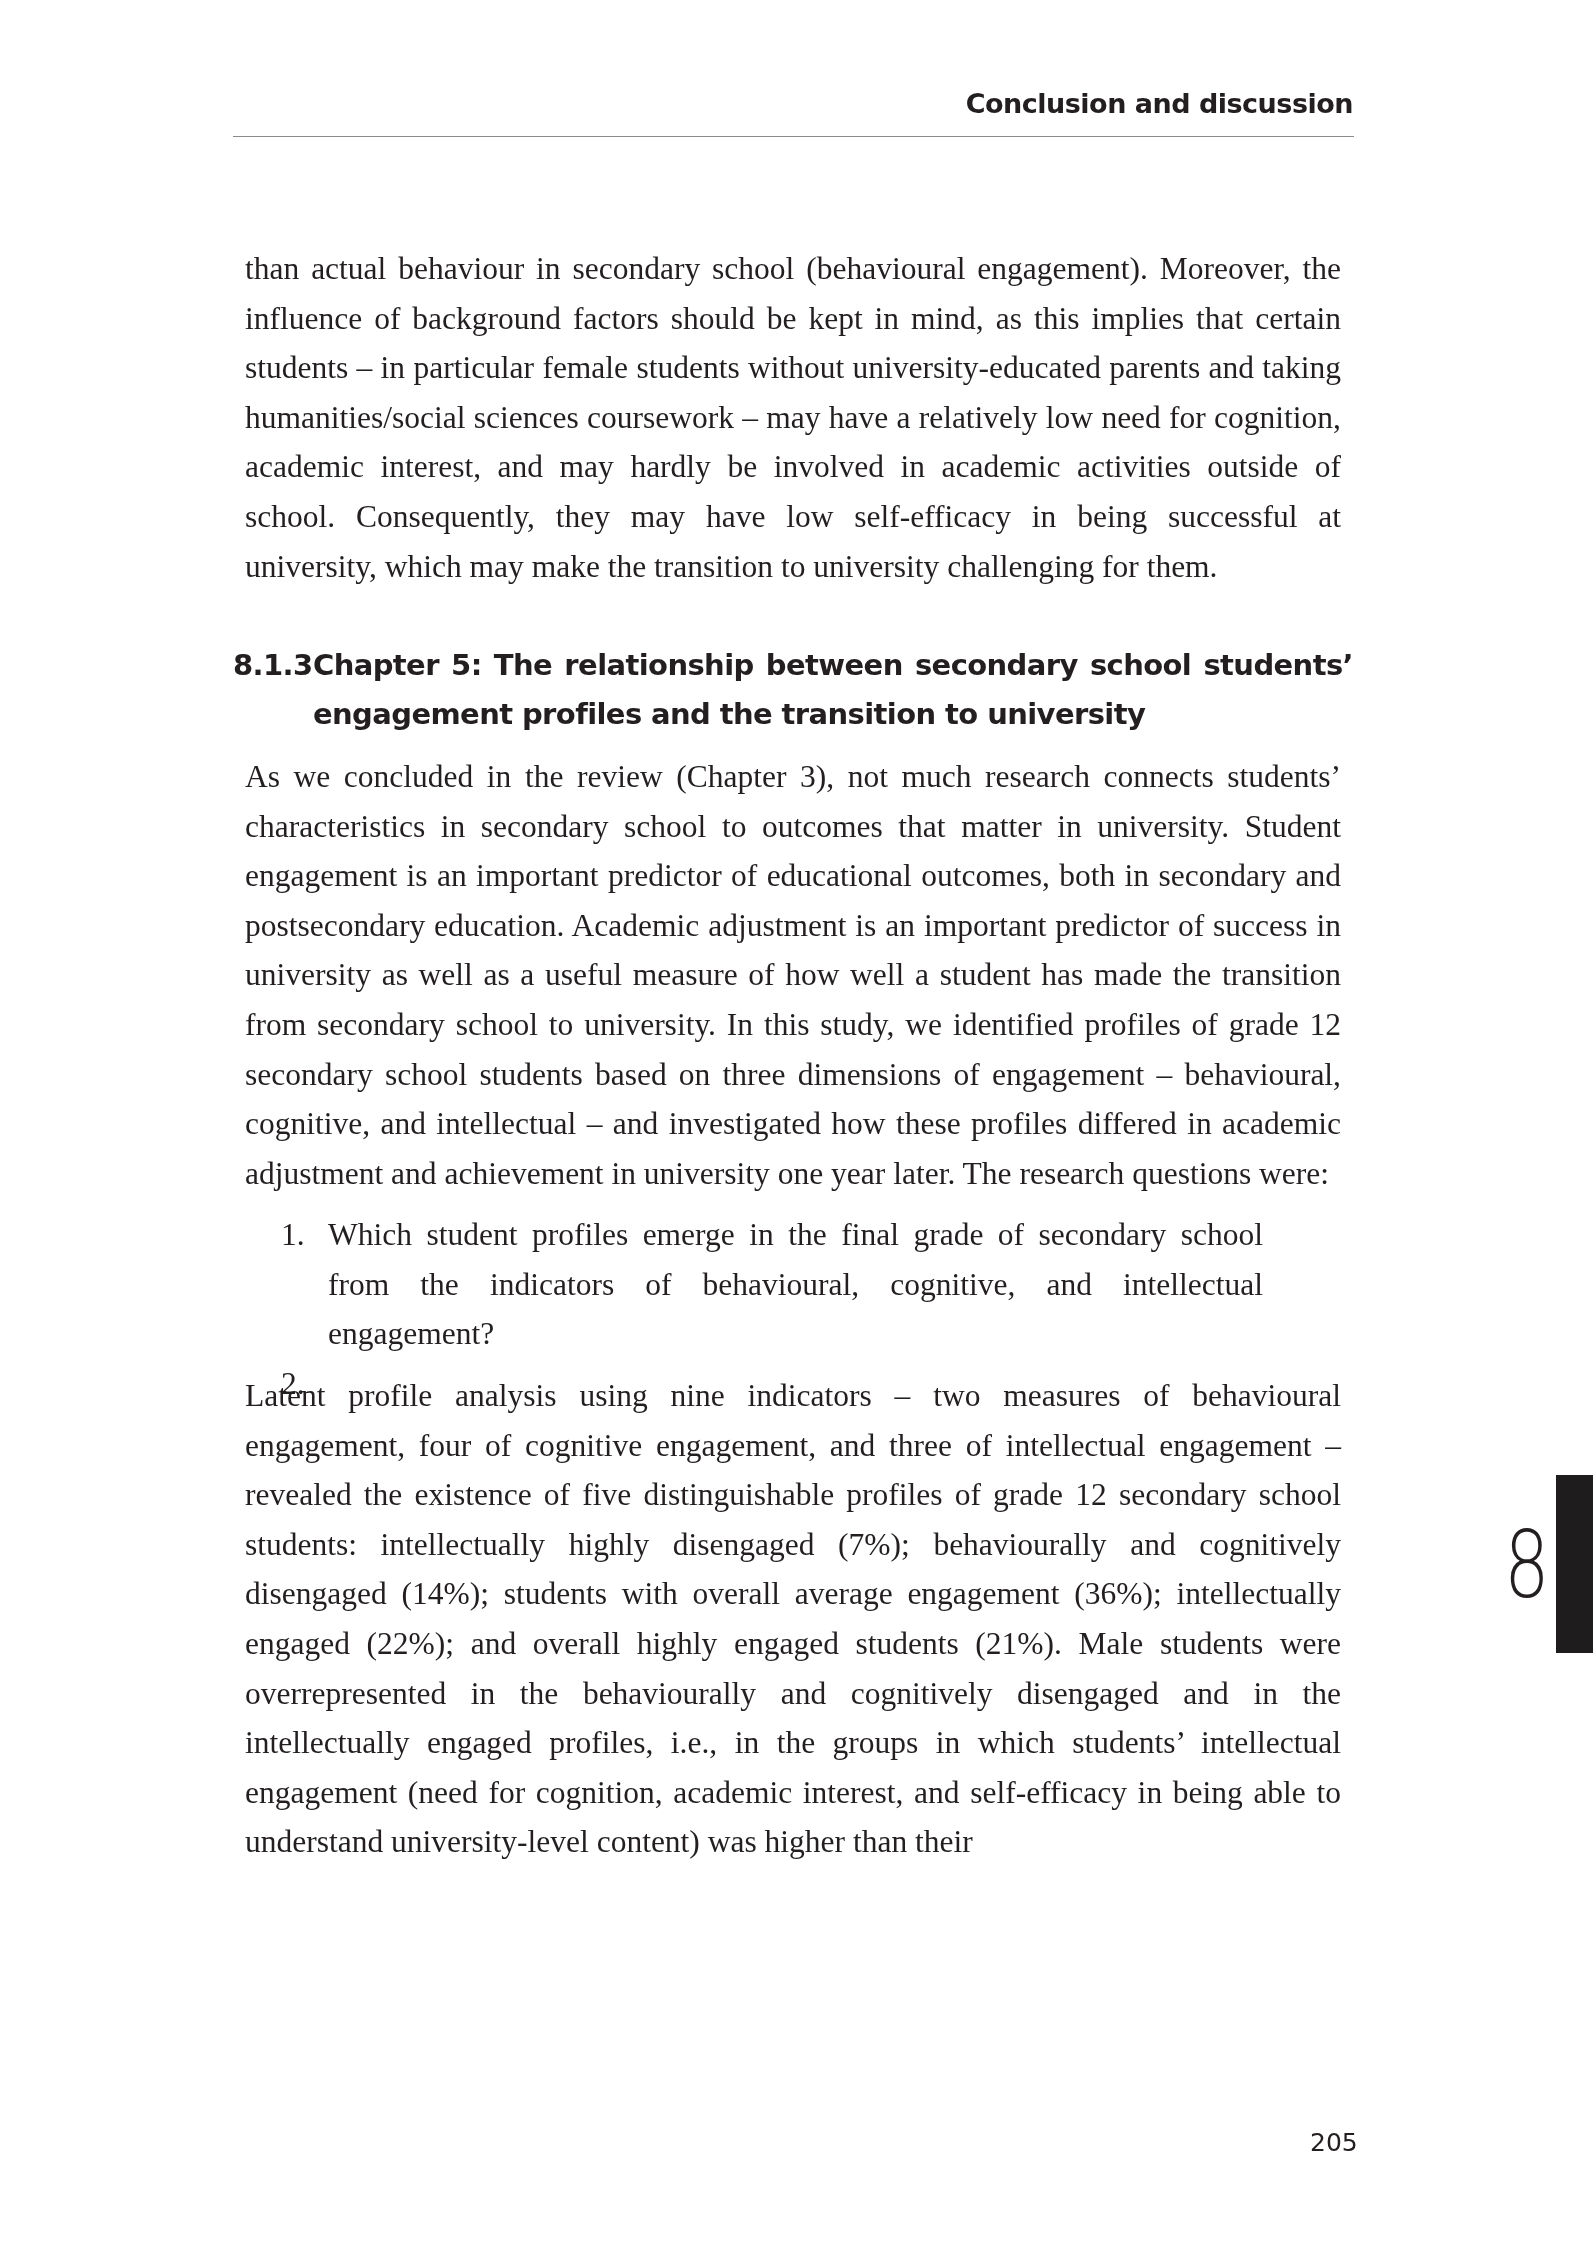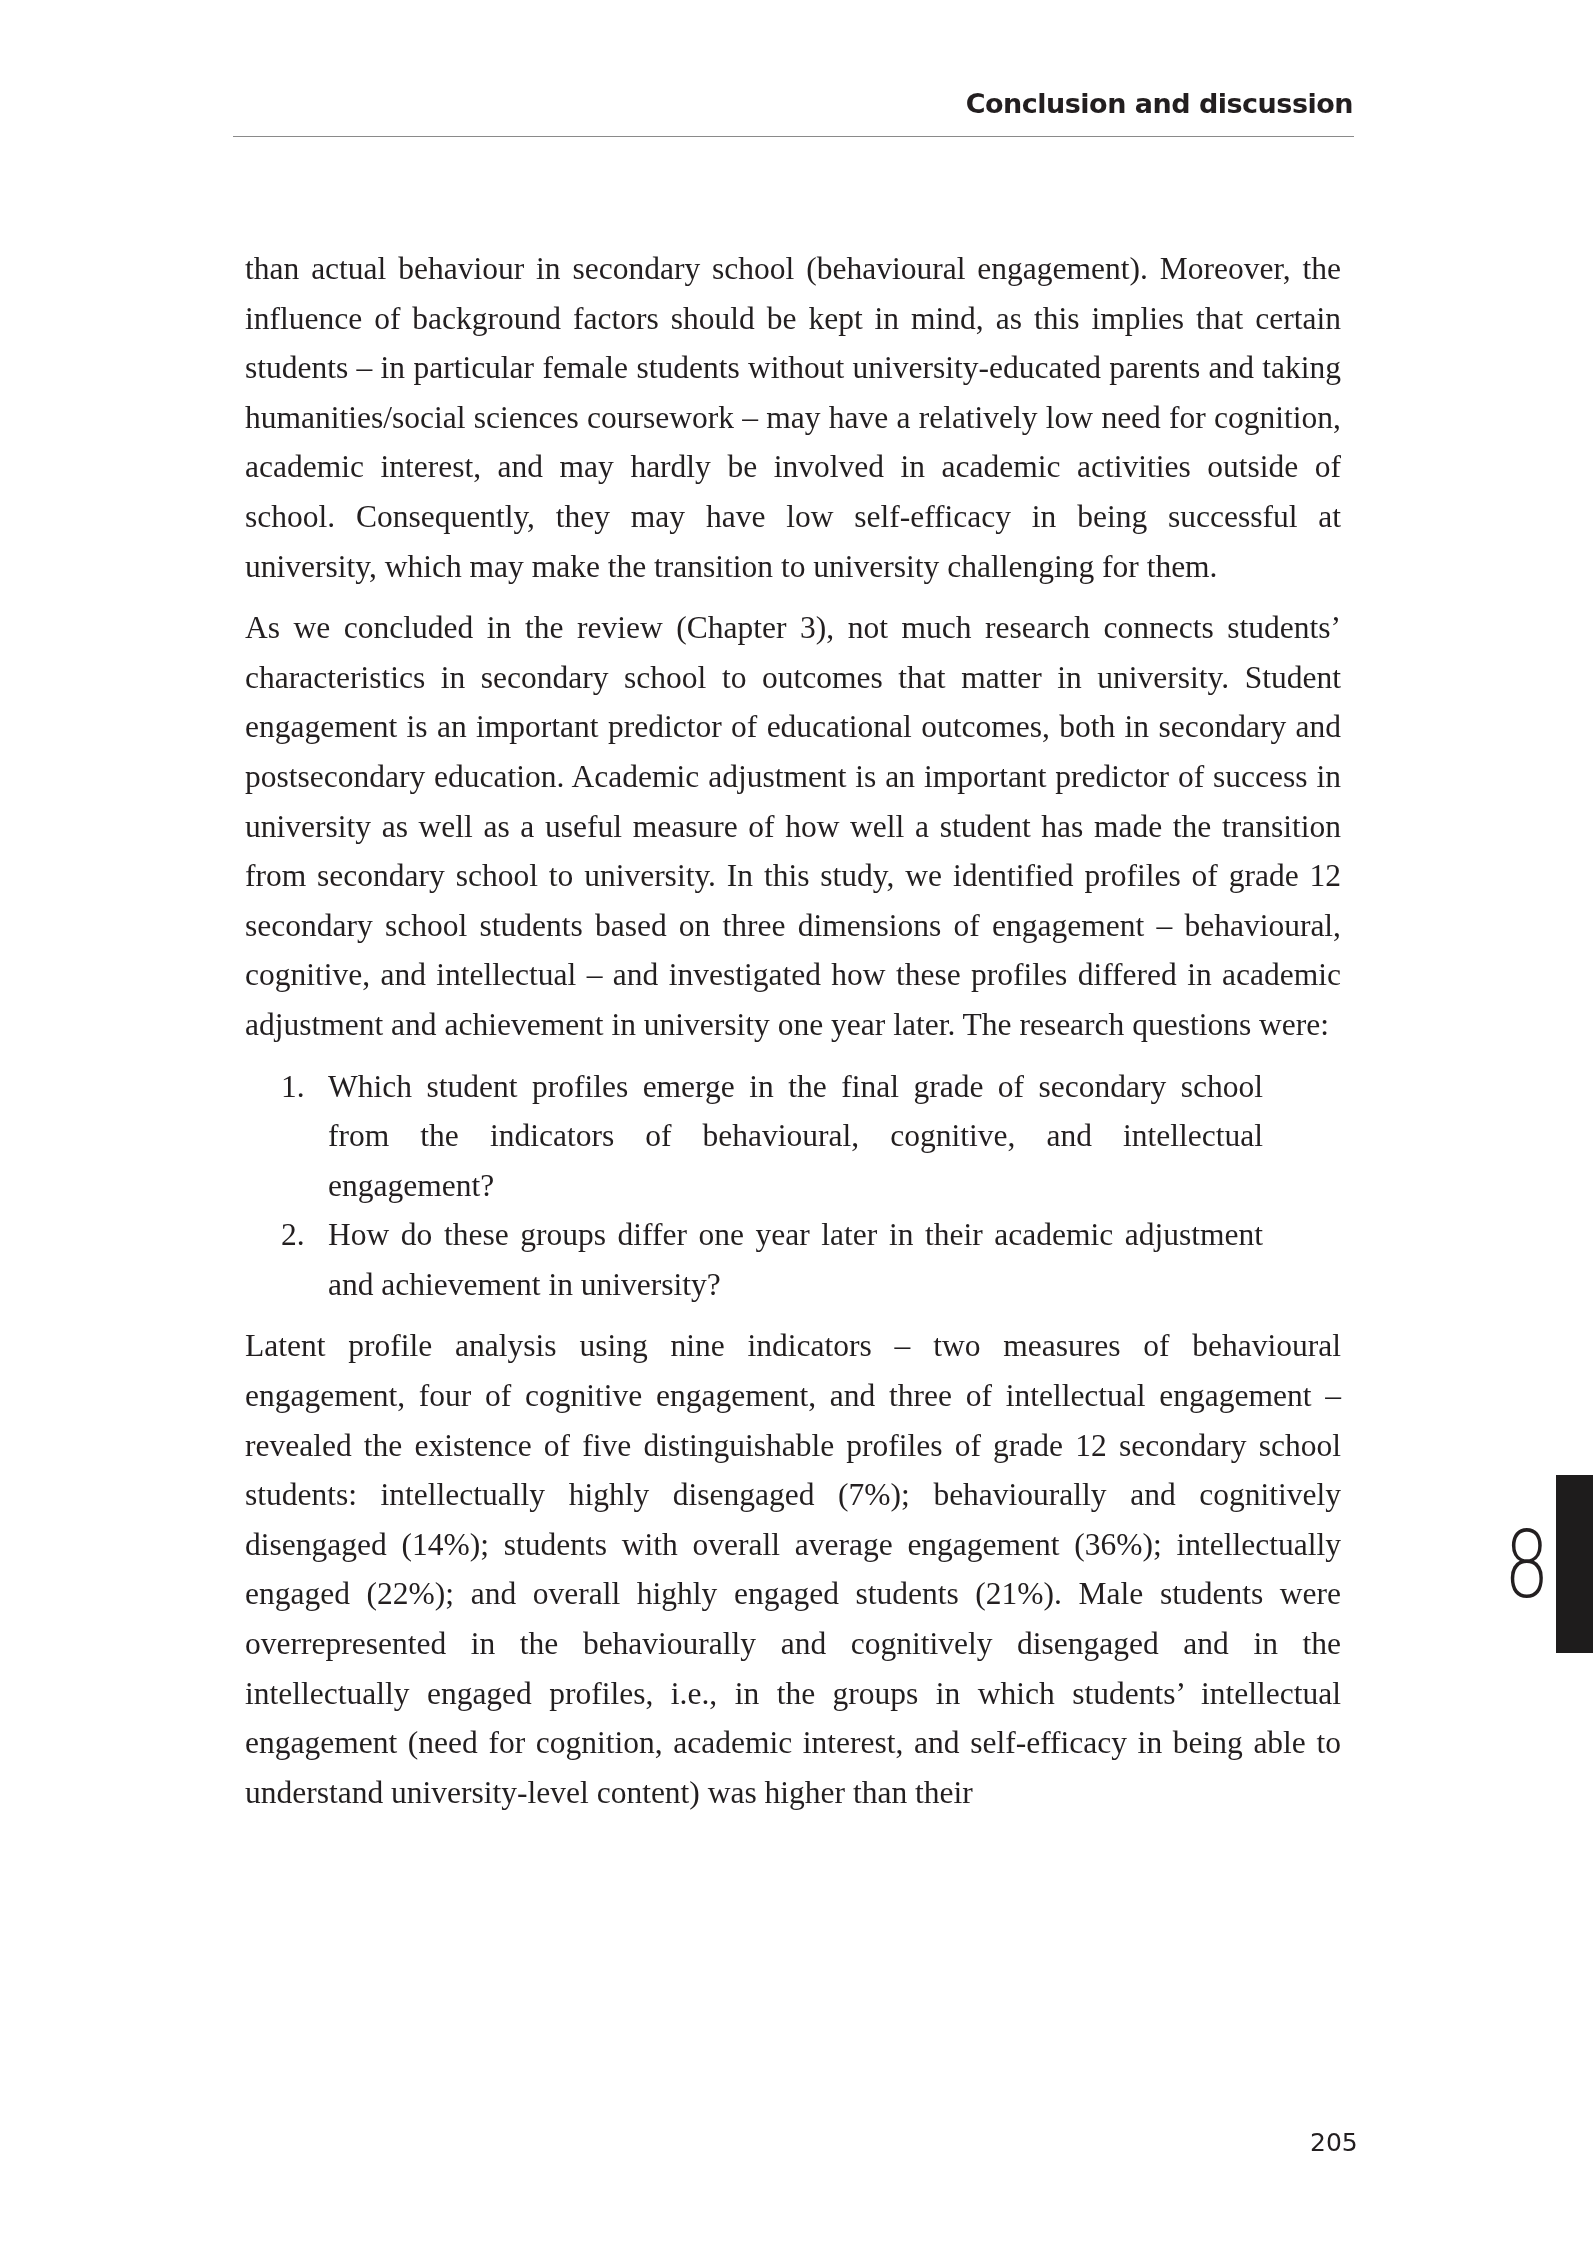--- a/index.html
+++ b/index.html
@@ -44,31 +44,35 @@
   </style>
 </head>
 <body>
 
 <div class="running-head">Conclusion and discussion</div>
 <div class="head-rule"></div>
 
 <div class="content">
   <p>than actual behaviour in secondary school (behavioural engagement). Moreover, the influence of background factors should be kept in mind, as this implies that certain students – in particular female students without university-educated parents and taking humanities/social sciences coursework – may have a relatively low need for cognition, academic interest, and may hardly be involved in academic activities outside of school. Consequently, they may have low self-efficacy in being successful at university, which may make the transition to university challenging for them.</p>
 
+  <div class="section-heading">
+    <span class="num">8.1.3</span>
+    <span class="line1">Chapter 5: The relationship between secondary school students’</span>
+    <span class="line2">engagement profiles and the transition to university</span>
+  </div>
 
   <p>As we concluded in the review (Chapter 3), not much research connects students’ characteristics in secondary school to outcomes that matter in university. Student engagement is an important predictor of educational outcomes, both in secondary and postsecondary education. Academic adjustment is an important predictor of success in university as well as a useful measure of how well a student has made the transition from secondary school to university. In this study, we identified profiles of grade 12 secondary school students based on three dimensions of engagement – behavioural, cognitive, and intellectual – and investigated how these profiles differed in academic adjustment and achievement in university one year later. The research questions were:</p>
 
   <ol class="qlist">
     <li>
       <span class="qnum">1.</span>
       <span>Which student profiles emerge in the final grade of secondary school from the indicators of behavioural, cognitive, and intellectual engagement?</span>
     </li>
     <li>
       <span class="qnum">2.</span>
-      <span>How do these groups differ one year later in their academic adjustment and achievement in university?</span>
     </li>
   </ol>
 
   <p>Latent profile analysis using nine indicators – two measures of behavioural engagement, four of cognitive engagement, and three of intellectual engagement – revealed the existence of five distinguishable profiles of grade 12 secondary school students: intellectually highly disengaged (7%); behaviourally and cognitively disengaged (14%); students with overall average engagement (36%); intellectually engaged (22%); and overall highly engaged students (21%). Male students were overrepresented in the behaviourally and cognitively disengaged and in the intellectually engaged profiles, i.e., in the groups in which students’ intellectual engagement (need for cognition, academic interest, and self-efficacy in being able to understand university-level content) was higher than their</p>
 </div>
 
 <div class="chapter-number">8</div>
 <div class="chapter-tab"></div>
 
 <div class="page-number">205</div>

